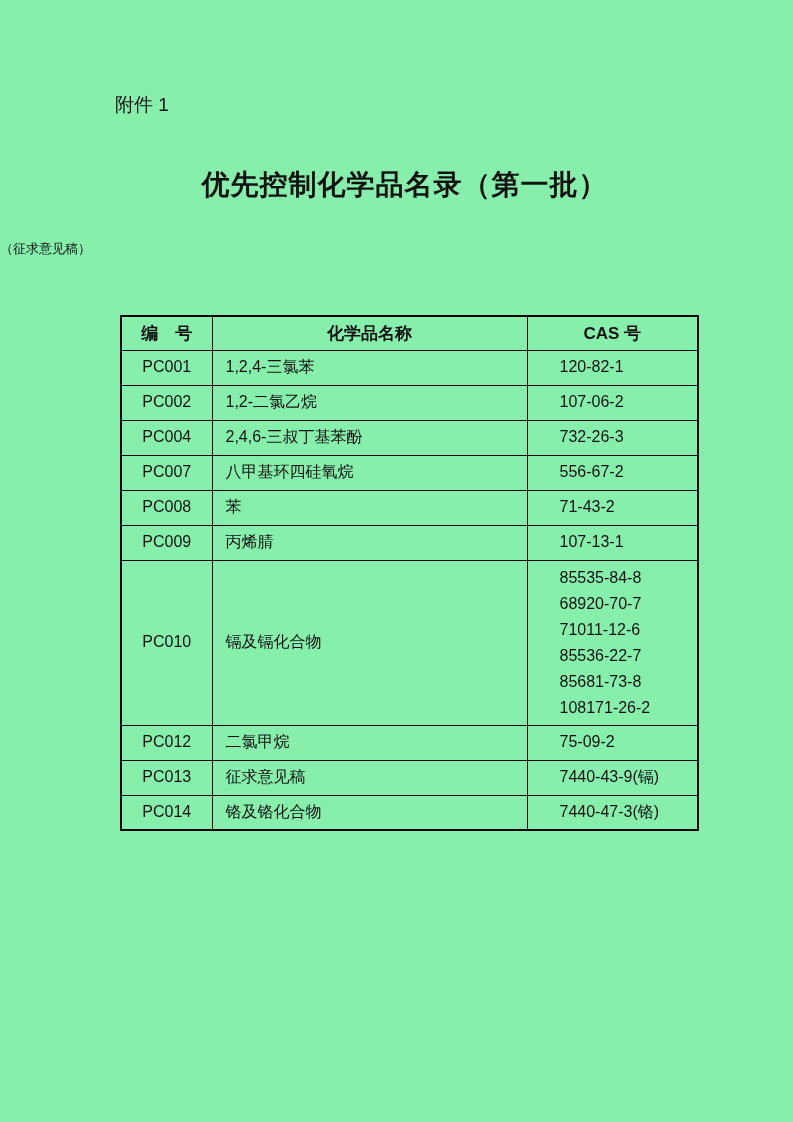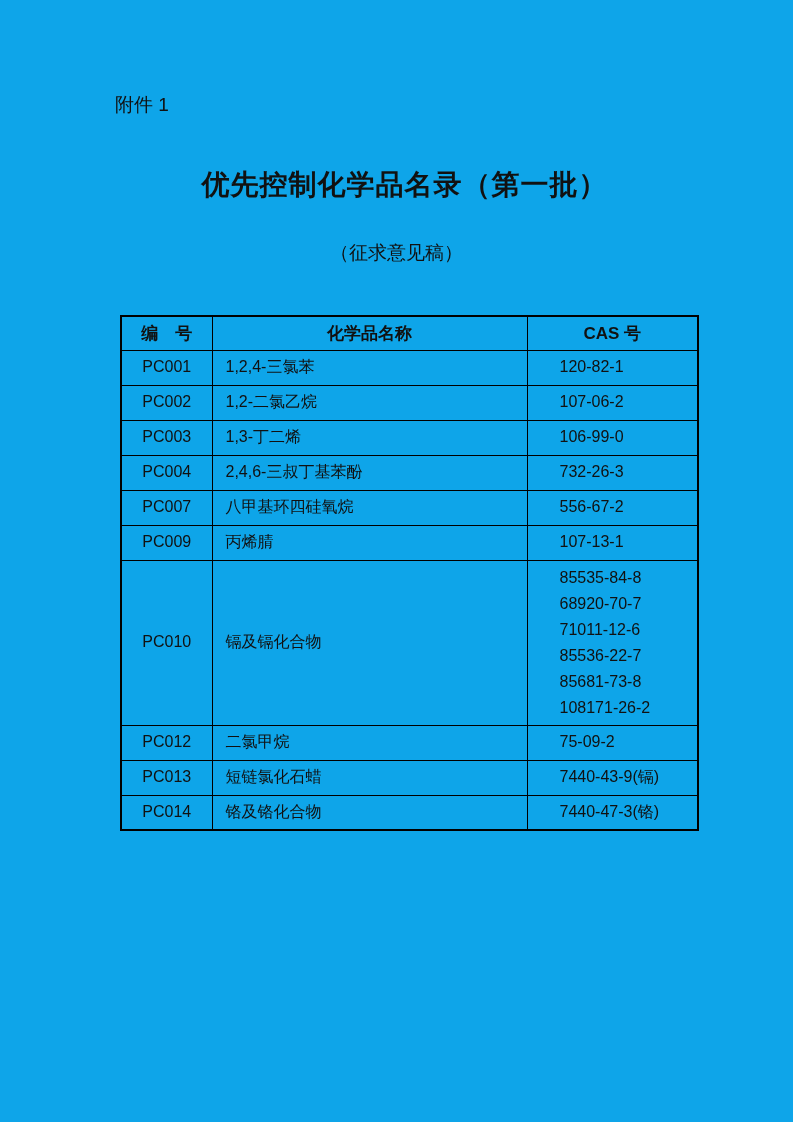--- a/index.html
+++ b/index.html
@@ -6,21 +6,21 @@
   html, body { background: #e8e8e8; }
   body {
     font-family: "Liberation Sans", "DejaVu Sans", sans-serif;
     -webkit-font-smoothing: antialiased;
   }
   .page {
     position: relative;
     width: 793px;
     height: 1122px;
     margin: 0 auto;
-    background: #0ea5e9;
+    background: #86efac;
     color: #111111;
     overflow: hidden;
   }
   .attachment-label {
     position: absolute;
     left: 115px;
     top: 92px;
     font-size: 19px;
     color: #111111;
   }
@@ -33,22 +33,21 @@
     font-size: 28px;
     font-weight: 700;
     letter-spacing: 1px;
     color: #111111;
   }
   .doc-subtitle {
     position: absolute;
     left: 0;
     top: 240px;
     width: 100%;
-    text-align: center;
-    font-size: 19px;
+    font-size: 13px;
     font-weight: 400;
     color: #111111;
   }
   table.chem-table {
     position: absolute;
     left: 120px;
     top: 315px;
     width: 577px;
     border-collapse: collapse;
     table-layout: fixed;
@@ -110,33 +109,33 @@
         <td class="cell-id">PC001</td>
         <td class="cell-name">1,2,4-三氯苯</td>
         <td class="cell-cas">120-82-1</td>
       </tr>
       <tr>
         <td class="cell-id">PC002</td>
         <td class="cell-name">1,2-二氯乙烷</td>
         <td class="cell-cas">107-06-2</td>
       </tr>
       <tr>
-        <td class="cell-id">PC003</td>
-        <td class="cell-name">1,3-丁二烯</td>
-        <td class="cell-cas">106-99-0</td>
-      </tr>
-      <tr>
         <td class="cell-id">PC004</td>
         <td class="cell-name">2,4,6-三叔丁基苯酚</td>
         <td class="cell-cas">732-26-3</td>
       </tr>
       <tr>
         <td class="cell-id">PC007</td>
         <td class="cell-name">八甲基环四硅氧烷</td>
         <td class="cell-cas">556-67-2</td>
+      </tr>
+      <tr>
+        <td class="cell-id">PC008</td>
+        <td class="cell-name">苯</td>
+        <td class="cell-cas">71-43-2</td>
       </tr>
       <tr>
         <td class="cell-id">PC009</td>
         <td class="cell-name">丙烯腈</td>
         <td class="cell-cas">107-13-1</td>
       </tr>
       <tr class="row-multi-cas">
         <td class="cell-id">PC010</td>
         <td class="cell-name">镉及镉化合物</td>
         <td class="cell-cas">85535-84-8
@@ -146,21 +145,21 @@
 85681-73-8
 108171-26-2</td>
       </tr>
       <tr>
         <td class="cell-id">PC012</td>
         <td class="cell-name">二氯甲烷</td>
         <td class="cell-cas">75-09-2</td>
       </tr>
       <tr>
         <td class="cell-id">PC013</td>
-        <td class="cell-name">短链氯化石蜡</td>
+        <td class="cell-name">征求意见稿</td>
         <td class="cell-cas">7440-43-9(镉)</td>
       </tr>
       <tr>
         <td class="cell-id">PC014</td>
         <td class="cell-name">铬及铬化合物</td>
         <td class="cell-cas">7440-47-3(铬)</td>
       </tr>
     </tbody>
   </table>
 

